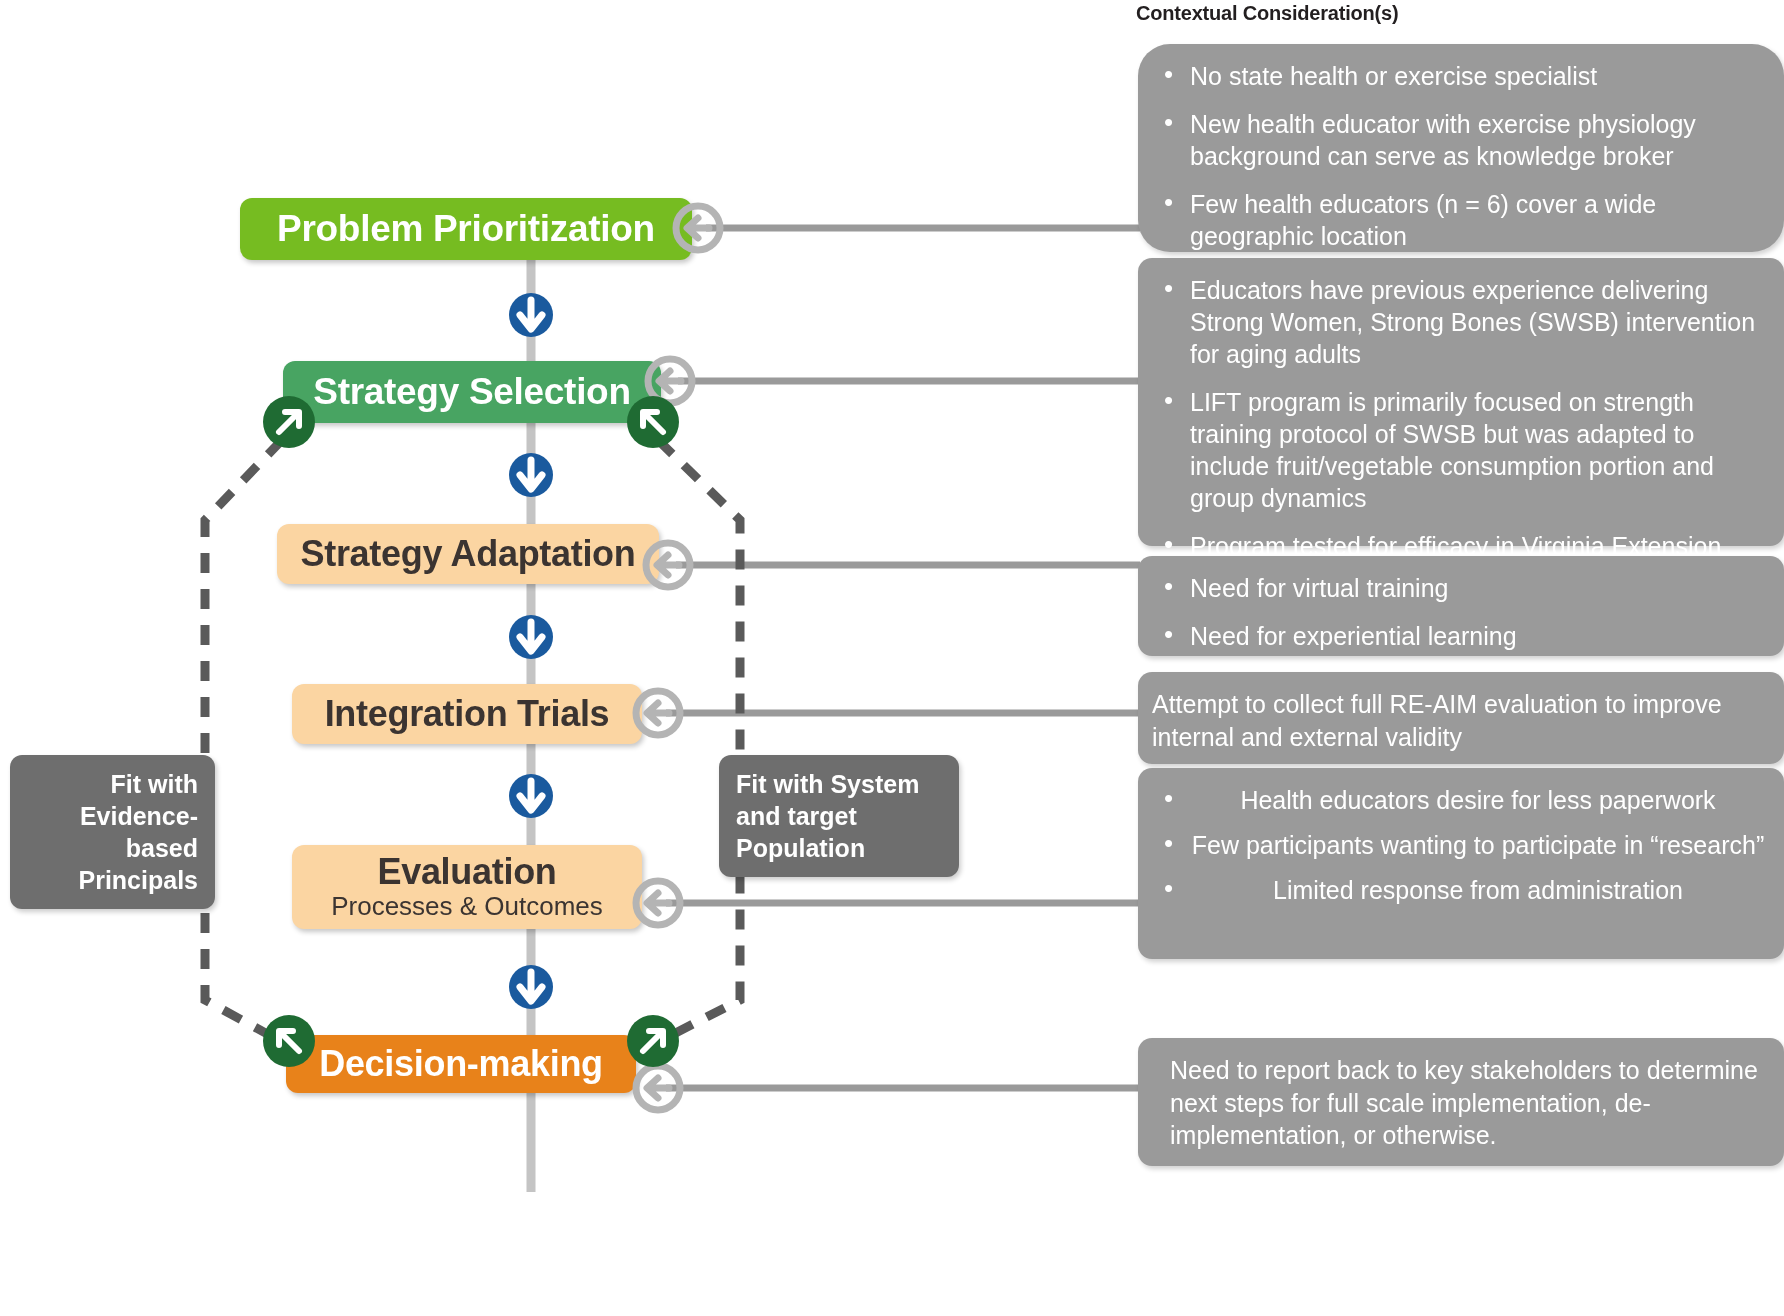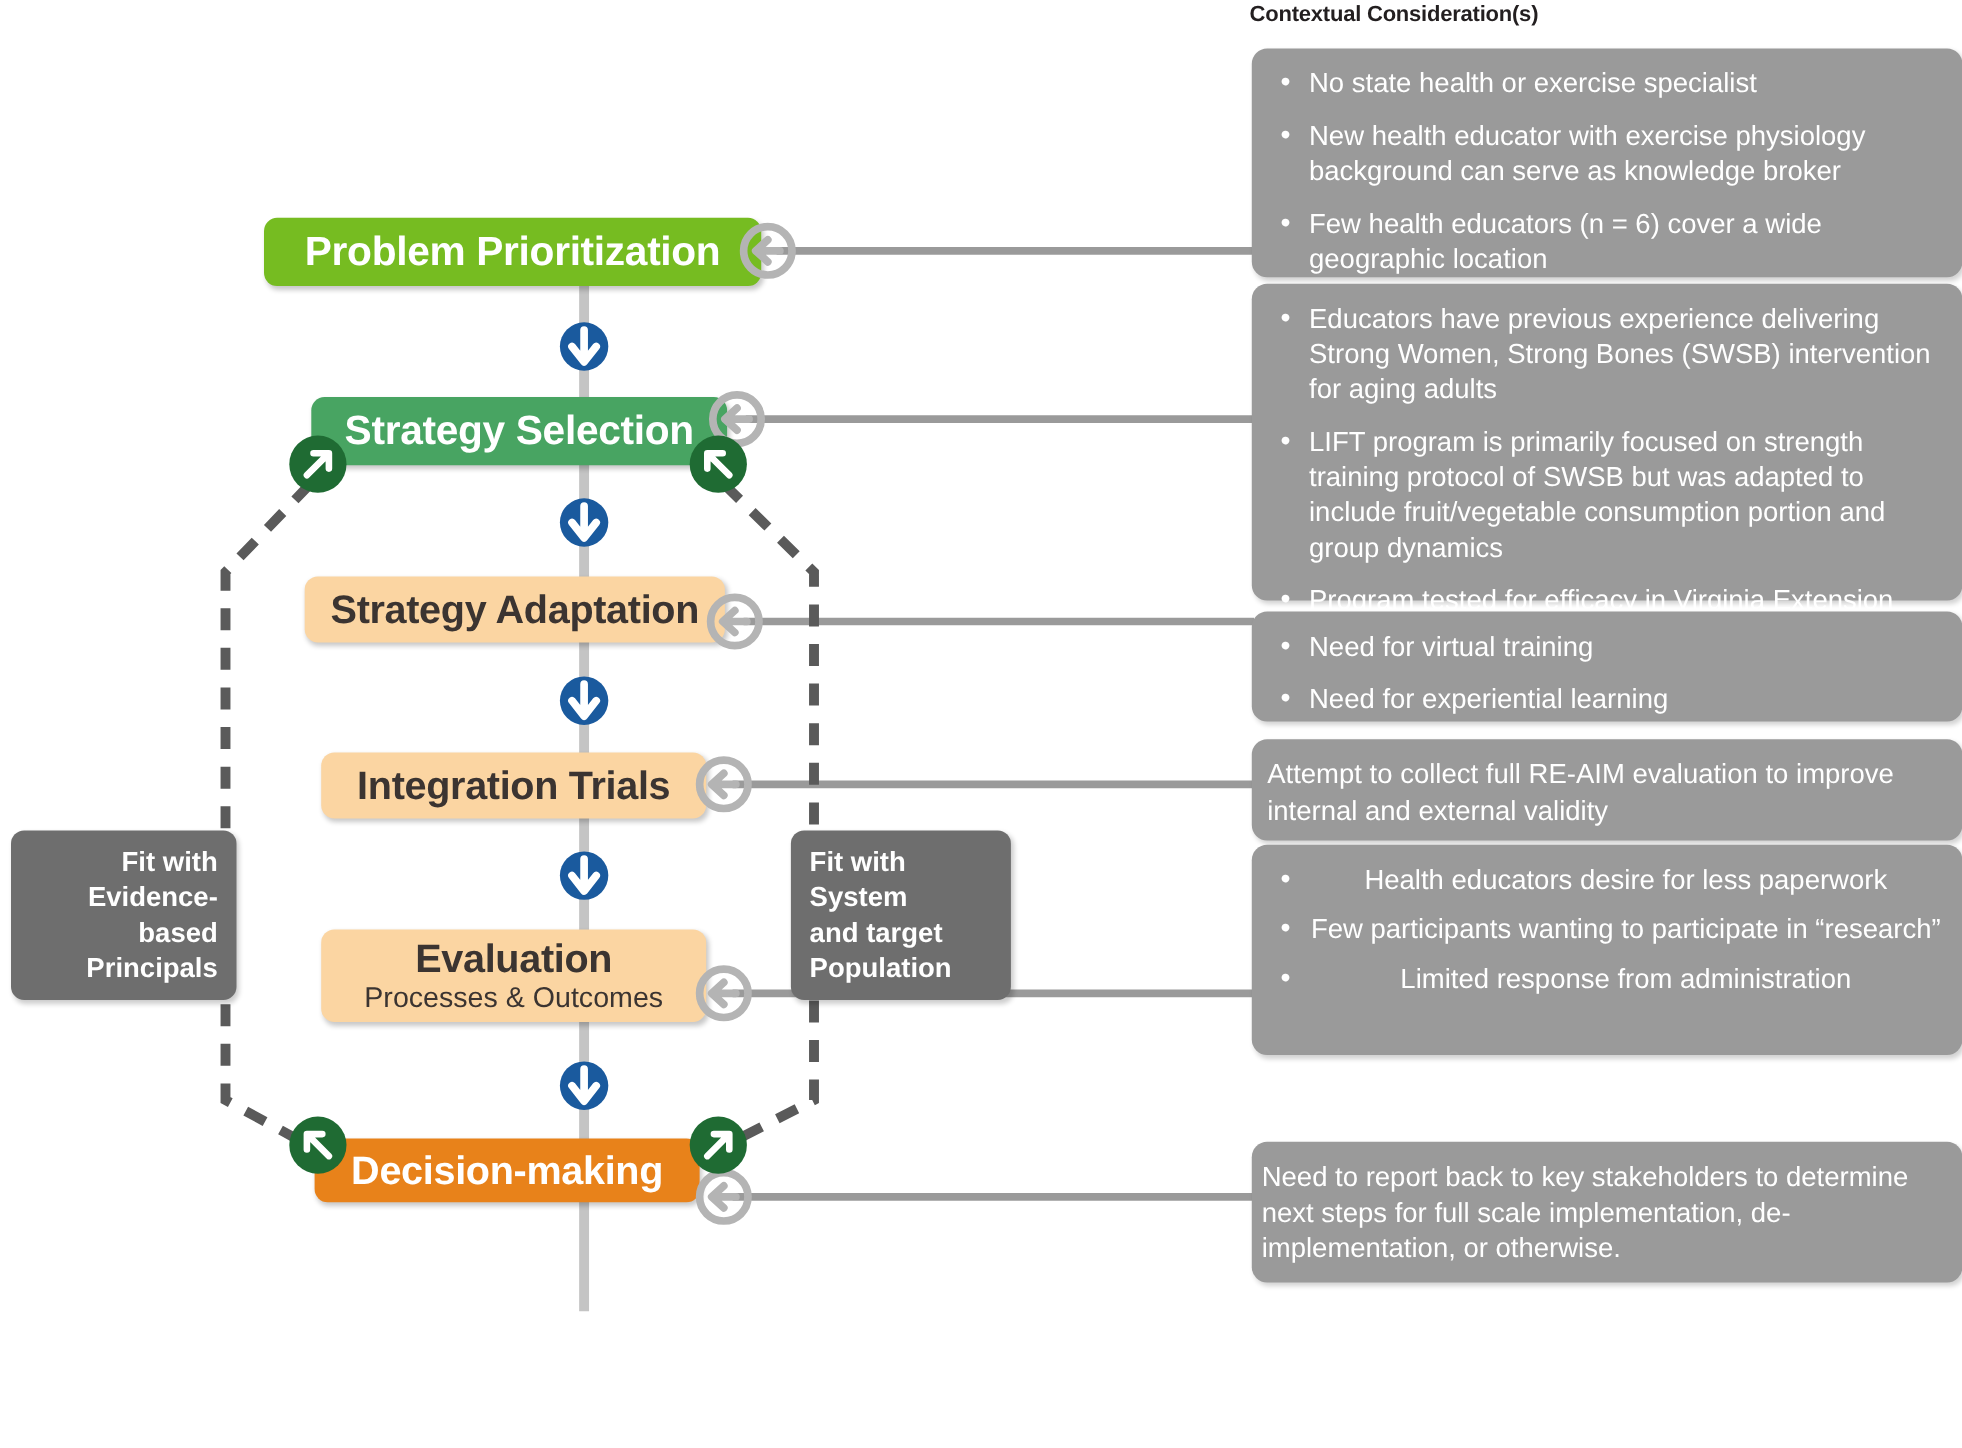--- a/index.html
+++ b/index.html
@@ -145,21 +145,21 @@
   <div class="flowbox fb-orange" id="box-5" style="left:286px; top:1035px; width:350px; height:58px;">
     <div class="t1 txt-white" style="font-size:36px;">Decision-making</div>
   </div>
 
   <div class="fitbox" id="fit-left" style="left:10px; top:755px; width:205px;">
     <span style="white-space:pre-line;">Fit with
 Evidence-based
 Principals</span>
   </div>
 
-  <div class="fitbox" id="fit-right" style="left:719px; top:755px; width:200px;">
+  <div class="fitbox" id="fit-right" style="left:719px; top:755px; width:240px;">
     <span style="white-space:pre-line;">Fit with System
 and target
 Population</span>
   </div>
 
   <div class="ico" style="left:507px; top:291px;">
     <svg width="48" height="48" viewBox="0 0 48 48">
       <circle cx="24" cy="24" r="22" fill="#1a5a9e"></circle>
       <path d="M24 9 L24 29 M13 24 L24 38 L35 24" fill="none" stroke="#ffffff" stroke-width="7" stroke-linecap="round" stroke-linejoin="round"></path>
     </svg>
@@ -249,21 +249,21 @@
 
   <div class="ico" style="left:625px; top:1013px;">
     <svg width="56" height="56" viewBox="0 0 56 56">
       <circle cx="28" cy="28" r="26" fill="#1f6b33"></circle>
       <path d="M18 38 L37 19 M24 18 L38 18 L38 32" fill="none" stroke="#ffffff" stroke-width="6" stroke-linecap="round" stroke-linejoin="round"></path>
     </svg>
   </div>
 
   <div id="cc-title">Contextual Consideration(s)</div>
 
-  <div class="ccbox" id="cc0" style="top:44px; height:208px;">
+  <div class="ccbox" id="cc0" style="top:44px; height:208px;border-radius:32px;">
     <ul>
       <li>No state health or exercise specialist</li>
       <li>New health educator with exercise physiology background can serve as knowledge broker</li>
       <li>Few health educators (n = 6) cover a wide geographic location</li>
     </ul>
   </div>
 
   <div class="ccbox" id="cc1" style="top:258px; height:288px;">
     <ul>
       <li>Educators have previous experience delivering Strong Women, Strong Bones (SWSB) intervention for aging adults</li>
@@ -284,17 +284,17 @@
   </div>
 
   <div class="ccbox" id="cc4" style="top:768px; height:191px;text-align:center;">
     <ul>
       <li style="margin-bottom:13px;">Health educators desire for less paperwork</li>
       <li style="margin-bottom:13px;">Few participants wanting to participate in “research”</li>
       <li>Limited response from administration</li>
     </ul>
   </div>
 
-  <div class="ccbox" id="cc5" style="top:1038px; height:128px; padding-left:9px;">
+  <div class="ccbox" id="cc5" style="top:1038px; height:128px; padding-left:32px;">
     <p>Need to report back to key stakeholders to determine next steps for full scale implementation, de-implementation, or otherwise.</p>
   </div>
 
 </div>
 
 </body></html>

